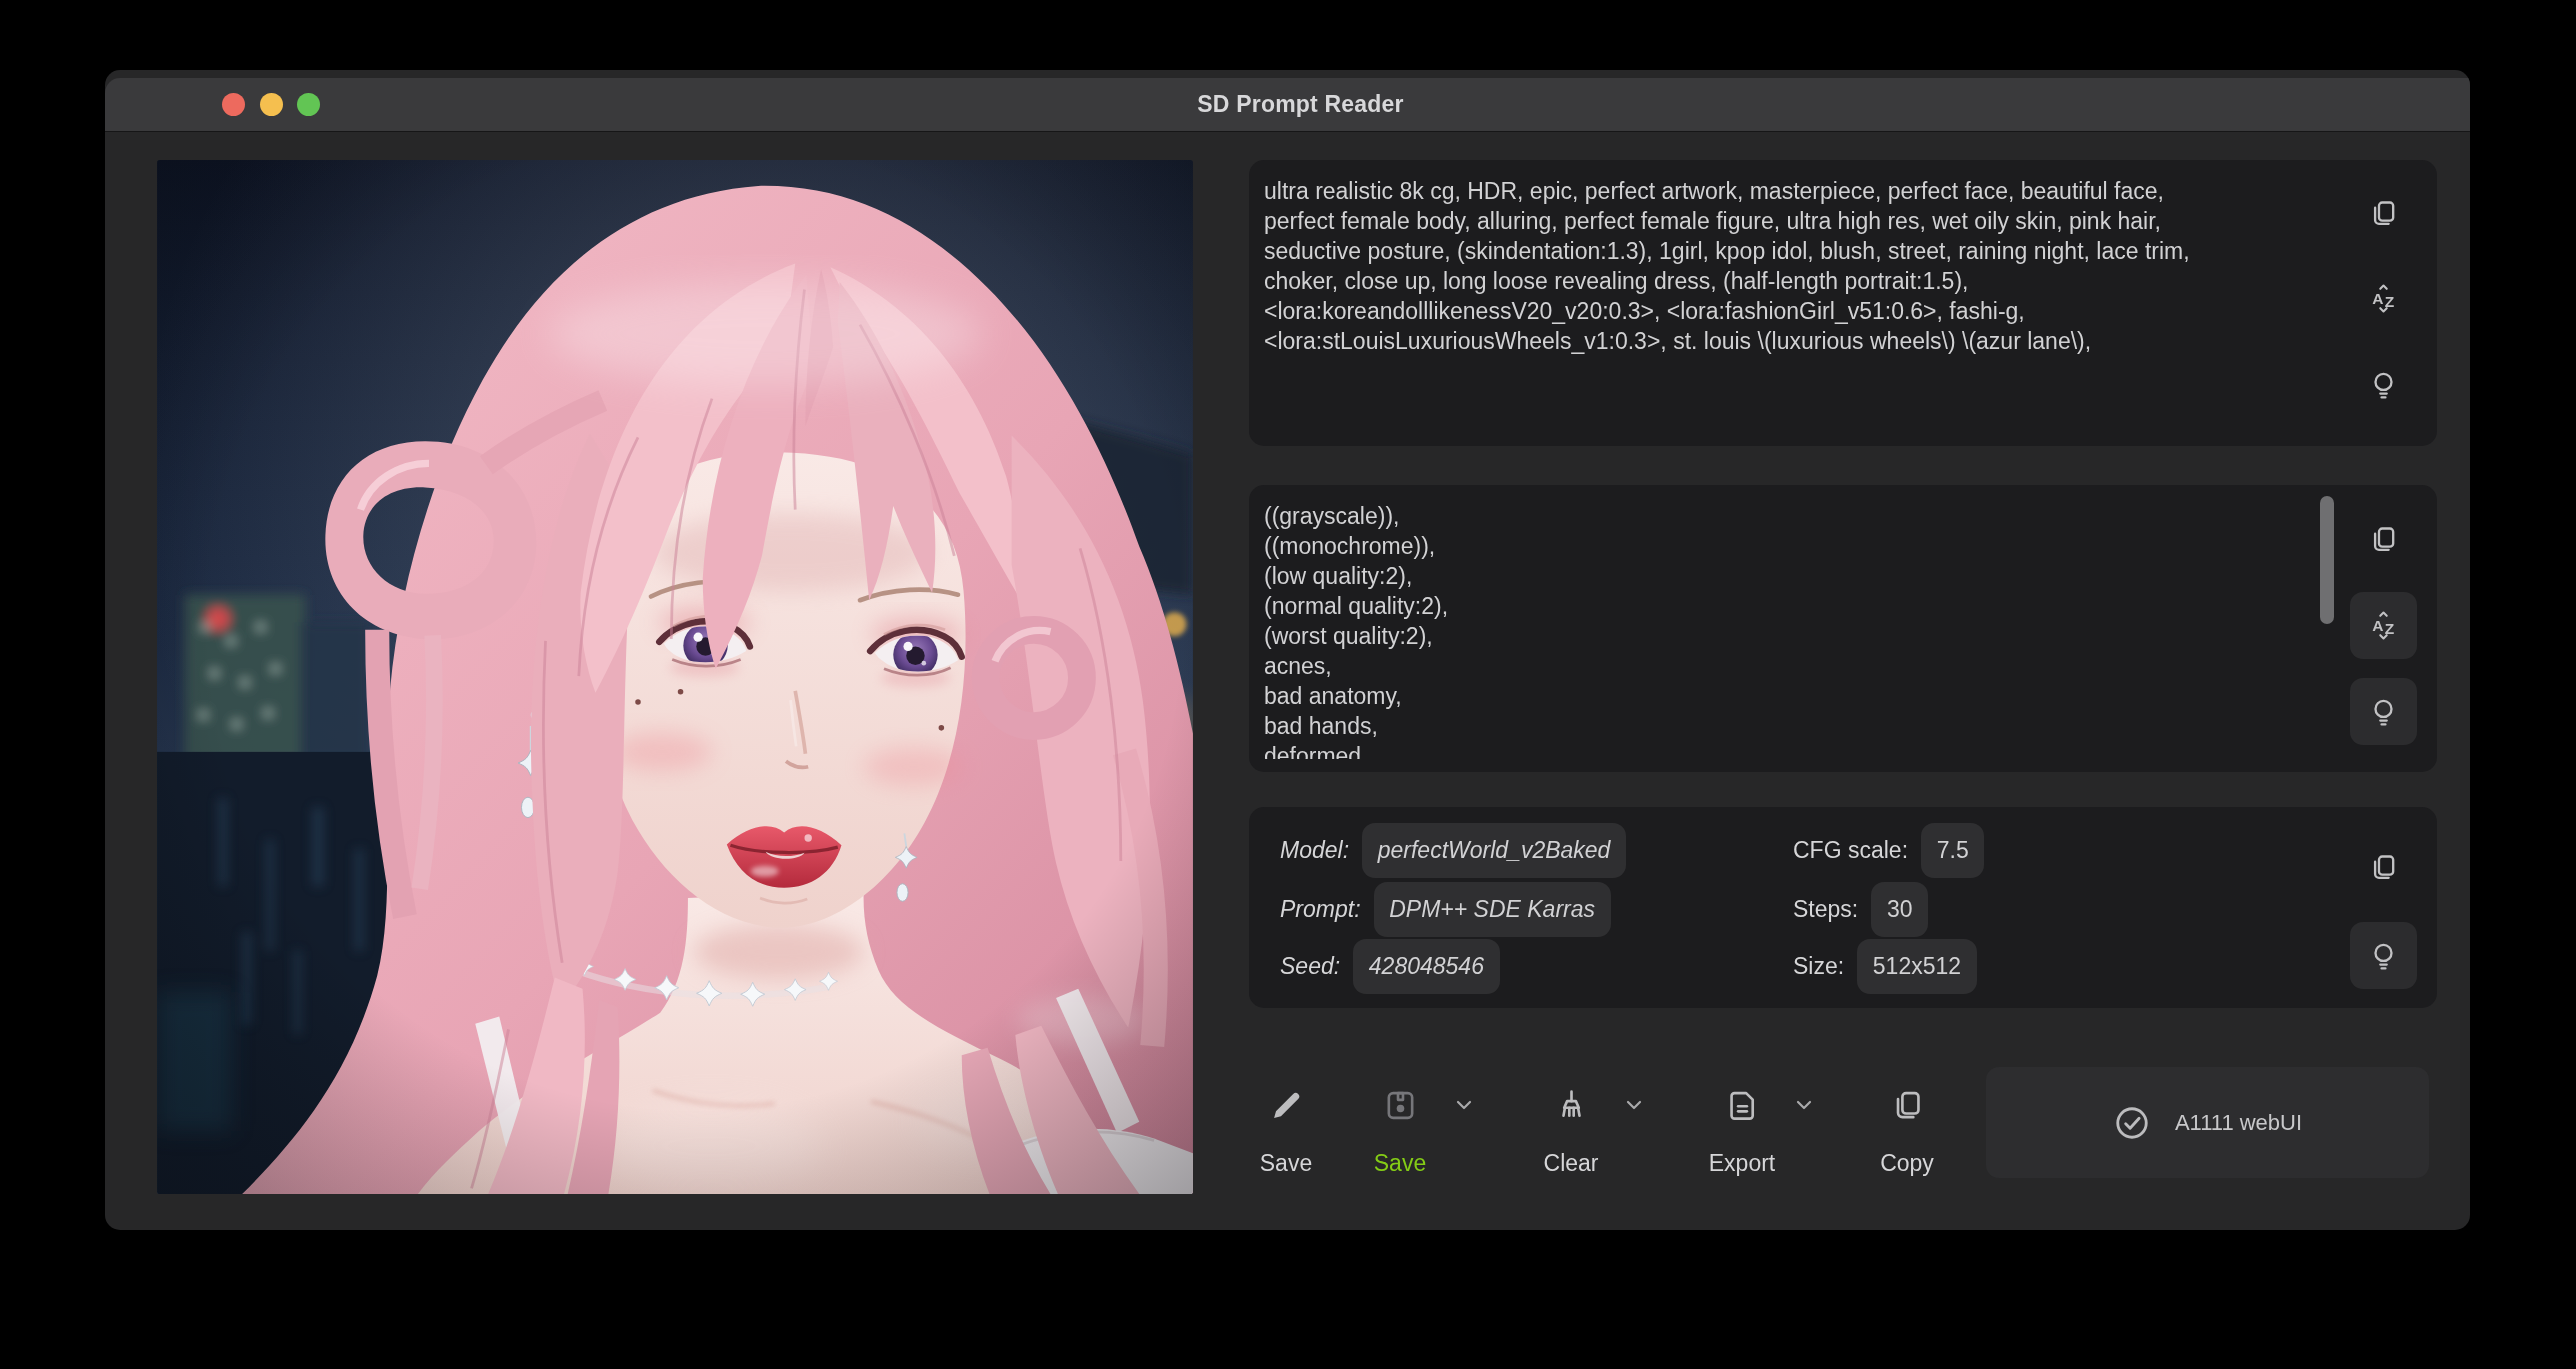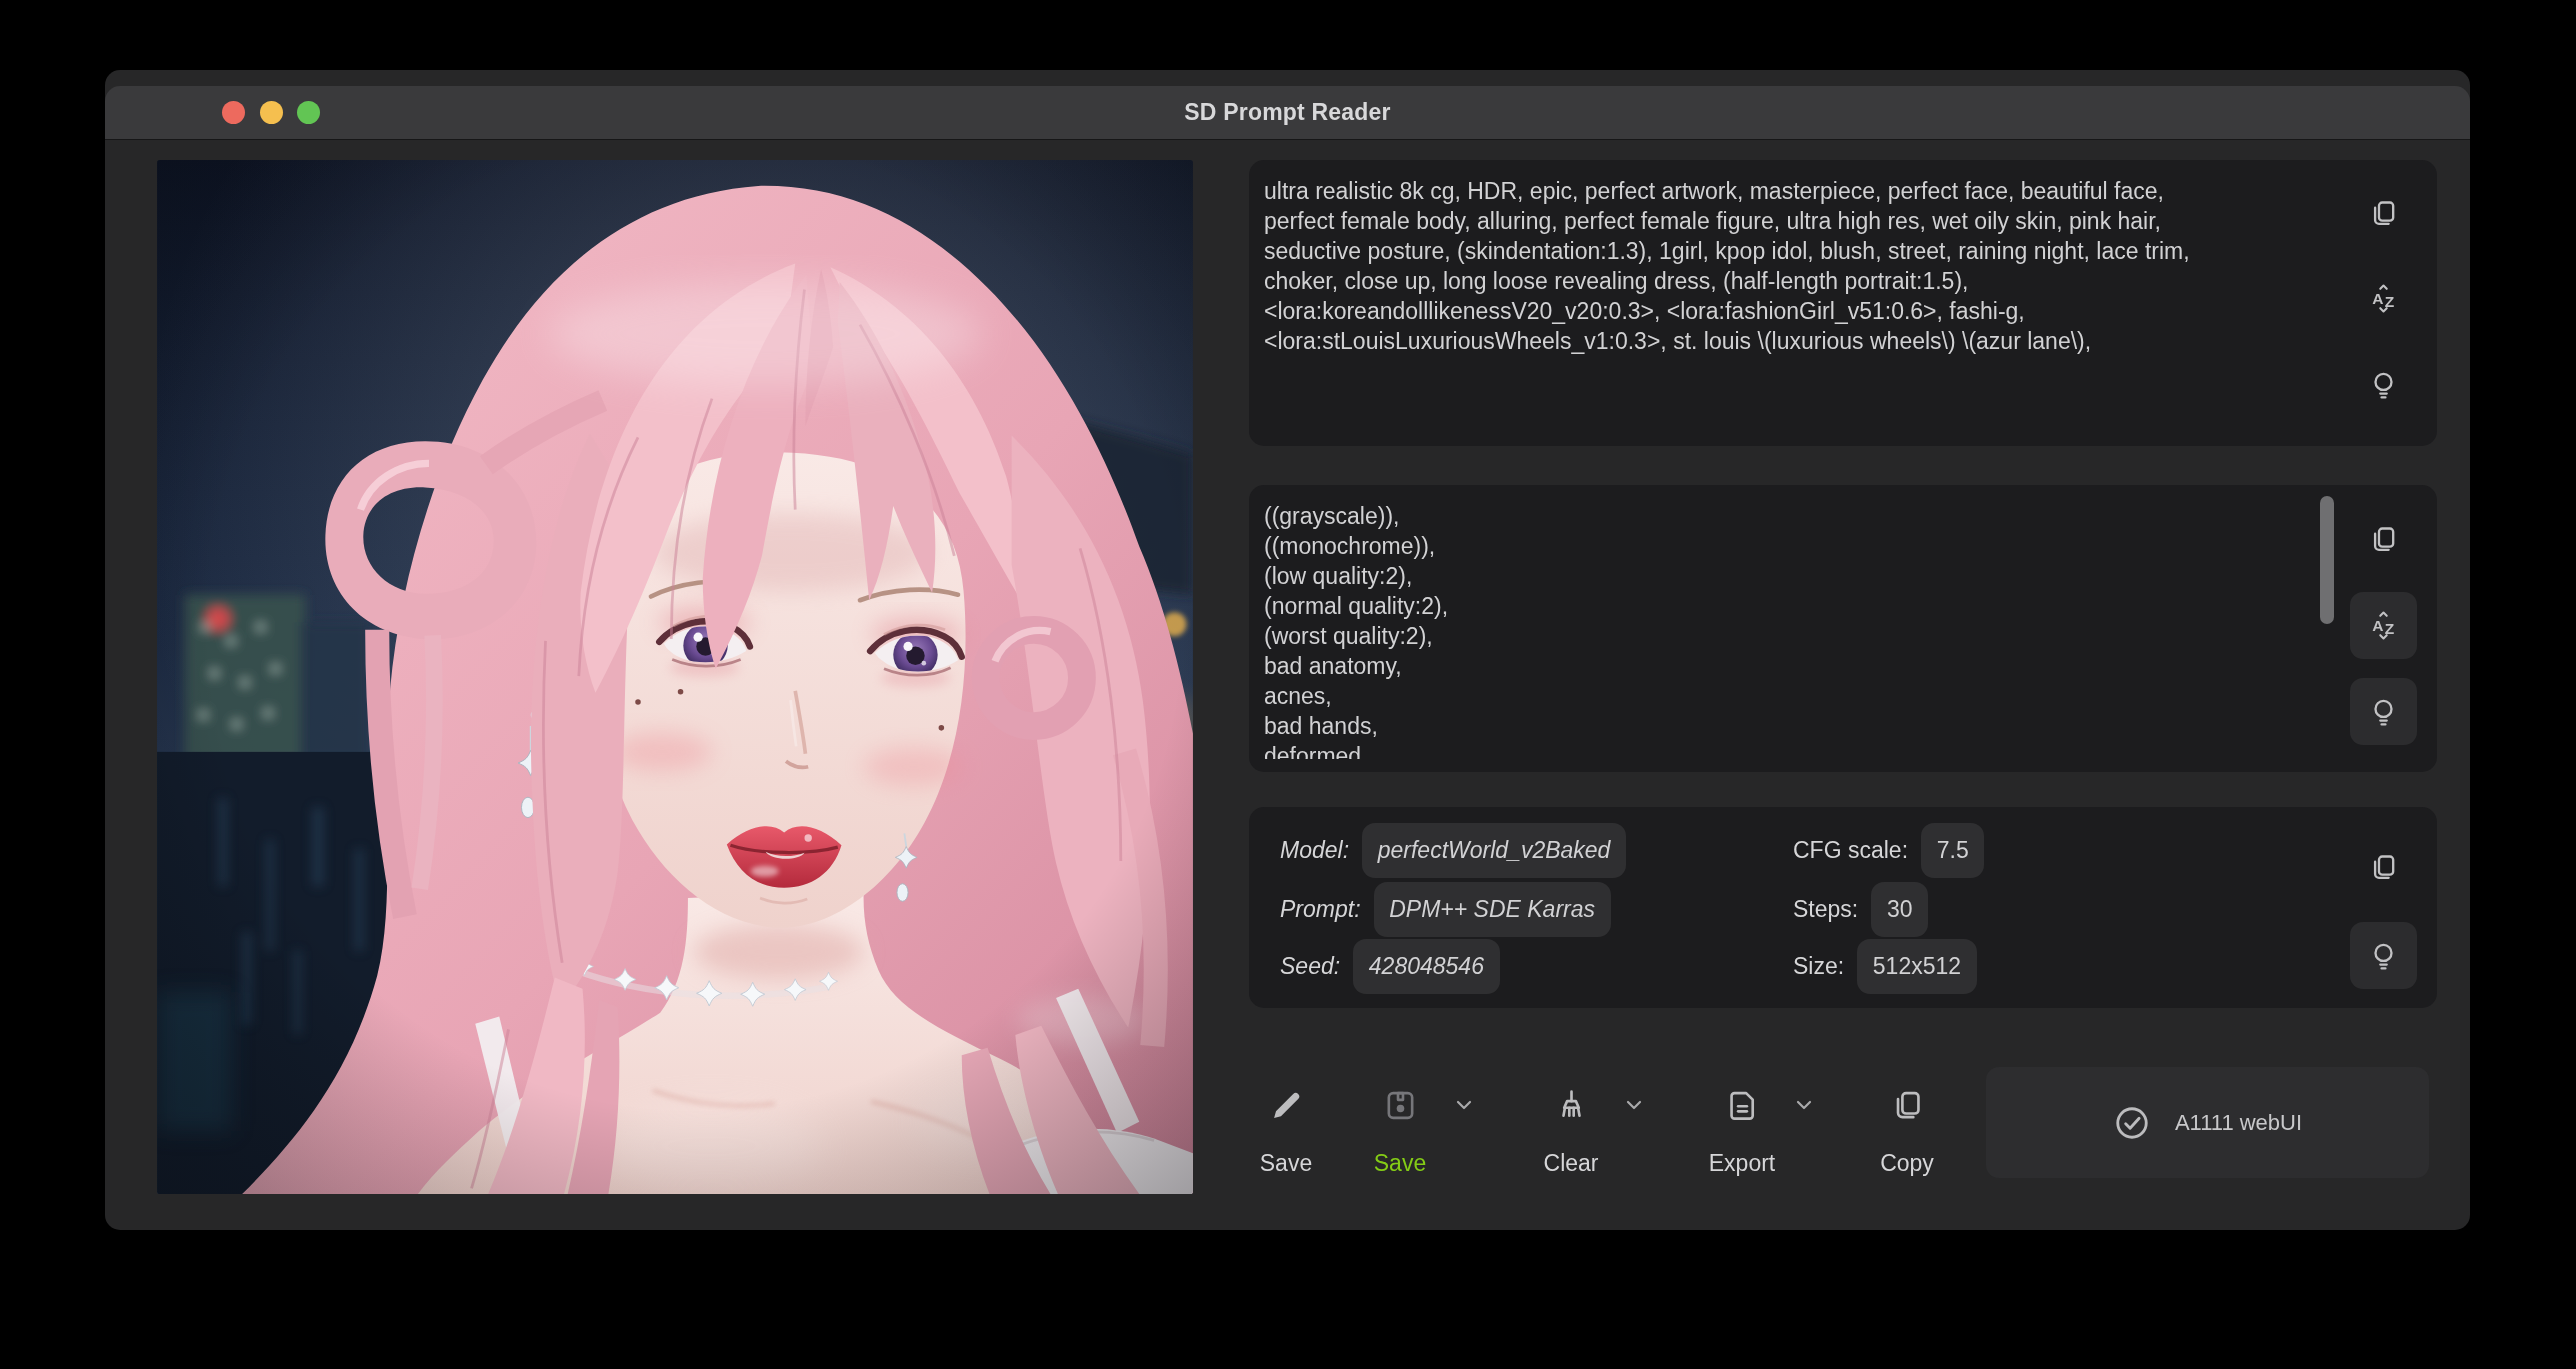--- a/index.html
+++ b/index.html
@@ -1,23 +1,23 @@
 <!DOCTYPE html>
 <html style="--background: #000000; --window-bg: #272728; --titlebar-bg: #3a3a3c; --panel-bg: #1c1c1e; --chip-bg: #2f2f31; --button-bg: #2c2c2e; --badge-bg: #2d2d2f; --scrollbar: #6f6f71; --text-primary: #d4d4d6; --text-dim: #77777a; --traffic-red: #ed6a5e; --traffic-yellow: #f5bf4f; --traffic-green: #62c554; --hair-pink: #eeb0bc;font-size:15px"><head>
 <meta charset="utf-8">
 <style>
   html,body{margin:0;padding:0;background:#000;width:2576px;height:1369px;overflow:hidden;
     font-family:"Liberation Sans",sans-serif;}
   .stage{position:relative;width:2576px;height:1369px;background:var(--background,#000);}
   .window{position:absolute;left:105px;top:70px;width:2365px;height:1160px;
     background:var(--window-bg,#272728);border-radius:15px;
     box-shadow:0 22px 74px rgba(0,0,0,.65);overflow:hidden;}
-  .titlebar{position:absolute;left:0;top:16px;width:100%;height:53px;
+  .titlebar{position:absolute;left:0;top:8px;width:100%;height:53px;
     background:var(--titlebar-bg,#3a3a3c);border-bottom:1.9px solid #161617;
-    border-radius:15px 15px 0 0;}
+    border-radius:15px 15px 0 0;padding-left:26px;}
   .title{position:absolute;left:0;right:0;top:0;height:53px;line-height:53px;text-align:center;
     font-size:23px;font-weight:700;color:#d8d8da;letter-spacing:0.2px;}
   .tl{position:absolute;top:15px;width:23px;height:23px;border-radius:50%;}
   .tl.red{left:117px;background:var(--traffic-red,#ed6a5e);}
   .tl.yellow{left:155px;background:var(--traffic-yellow,#f5bf4f);}
   .tl.green{left:192px;background:var(--traffic-green,#62c554);}
 
   .preview{position:absolute;left:52px;top:90px;width:1036px;height:1034px;border-radius:2.8px;
     display:block;}
 
@@ -350,22 +350,22 @@
       </button>
     </section>
 
     <section class="panel neg">
       <div class="ptext">
           <div class="pline">((grayscale)),</div>
           <div class="pline">((monochrome)),</div>
           <div class="pline">(low quality:2),</div>
           <div class="pline">(normal quality:2),</div>
           <div class="pline">(worst quality:2),</div>
+          <div class="pline">acnes,</div>
           <div class="pline">bad anatomy,</div>
-          <div class="pline">acnes,</div>
           <div class="pline">bad hands,</div>
           <div class="pline">deformed,</div>
         </div>
       <div class="scrollbar"></div>
       <button class="ibtn" style="top:21px">
         <svg viewBox="0 0 24 24" fill="none" stroke="currentColor" stroke-width="1.8" stroke-linecap="round" stroke-linejoin="round">
           <rect x="8.5" y="3.5" width="11" height="14" rx="2.5"></rect>
             <path d="M5.5 7.5 v9.5 a3 3 0 0 0 3 3 h7.5"></path>
         </svg>
       </button>

